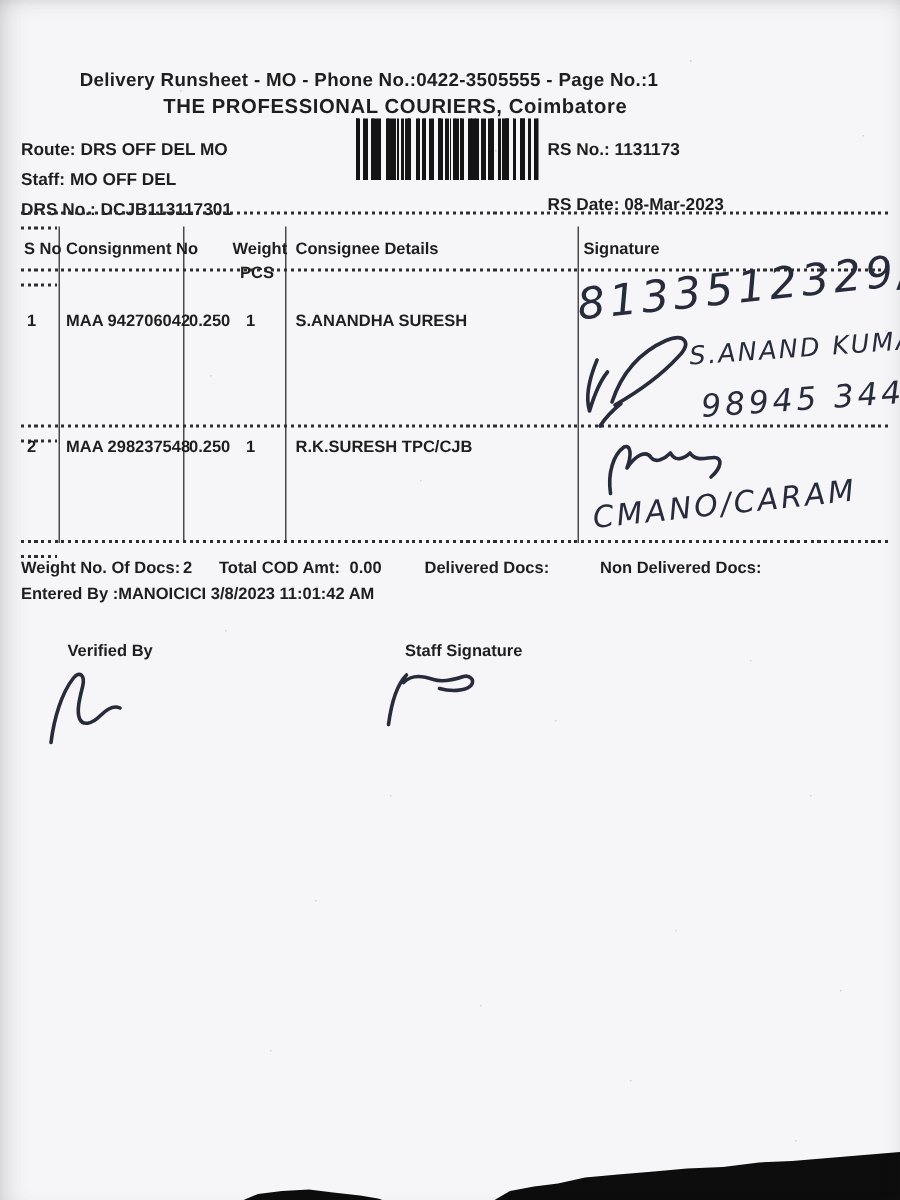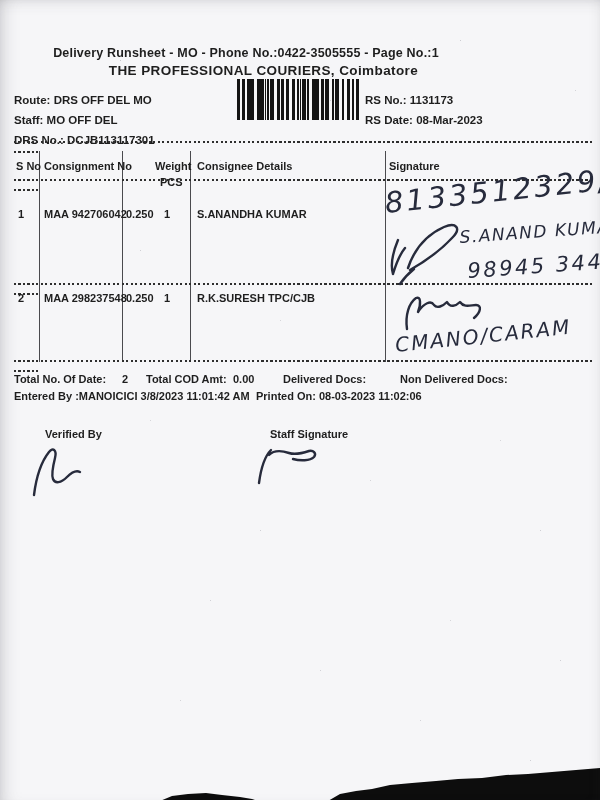--- a/index.html
+++ b/index.html
@@ -64,21 +64,21 @@
     <span>DRS No.:</span>
     <span>DCJB113117301</span>
   </div>
 
   <div class="barcode"></div>
 
   <div class="abs b meta" style="left:365px;top:72px;">
     <span>RS No.:</span>
     <span>1131173</span>
   </div>
-  <div class="abs b meta" style="left:365px;top:92px;text-align:right;">
+  <div class="abs b meta" style="left:365px;top:109px;text-align:right;">
     <span>RS Date:</span>
     <span>08-Mar-2023</span>
   </div>
 
   <div class="dash" style="top:141px;"></div>
   <div class="dash dash-stub" style="top:151px;"></div>
 
   <div class="vline" style="left:39px;"></div>
   <div class="vline" style="left:122px;"></div>
   <div class="vline" style="left:190px;"></div>
@@ -91,43 +91,42 @@
   <div class="abs b cell" style="left:197px;top:160px;">Consignee Details</div>
   <div class="abs b cell" style="left:389px;top:160px;">Signature</div>
 
   <div class="dash" style="top:179px;"></div>
   <div class="dash dash-stub" style="top:189px;"></div>
 
   <div class="abs b cell" style="left:18px;top:208px;">1</div>
   <div class="abs b cell" style="left:44px;top:208px;">MAA 942706042</div>
   <div class="abs b cell" style="left:126px;top:208px;">0.250</div>
   <div class="abs b cell" style="left:164px;top:208px;">1</div>
-  <div class="abs b cell" style="left:197px;top:208px;">S.ANANDHA KUMAR</div>
+  <div class="abs b cell" style="left:197px;top:208px;">S.ANANDHA SURESH</div>
 
   <div class="dash" style="top:283px;"></div>
   <div class="dash dash-stub" style="top:293px;"></div>
 
   <div class="abs b cell" style="left:18px;top:292px;">2</div>
   <div class="abs b cell" style="left:44px;top:292px;">MAA 298237548</div>
   <div class="abs b cell" style="left:126px;top:292px;">0.250</div>
   <div class="abs b cell" style="left:164px;top:292px;">1</div>
   <div class="abs b cell" style="left:197px;top:292px;">R.K.SURESH TPC/CJB</div>
 
   <div class="dash" style="top:360px;"></div>
   <div class="dash dash-stub" style="top:370px;"></div>
 
-  <div class="abs b cell" style="left:14px;top:373px;">Total No. Of Date:</div>
+  <div class="abs b cell" style="left:14px;top:373px;">Weight No. Of Docs:</div>
   <div class="abs b cell" style="left:122px;top:373px;">2</div>
   <div class="abs b cell" style="left:146px;top:373px;">Total COD Amt:</div>
   <div class="abs b cell" style="left:233px;top:373px;text-align:right;">0.00</div>
   <div class="abs b cell" style="left:283px;top:373px;">Delivered Docs:</div>
   <div class="abs b cell" style="left:400px;top:373px;">Non Delivered Docs:</div>
 
   <div class="abs b cell" style="left:14px;top:390px;">Entered By :MANOICICI 3/8/2023 11:01:42 AM</div>
-  <div class="abs b cell" style="left:256px;top:390px;">Printed On: 08-03-2023 11:02:06</div>
 
   <div class="abs b cell" style="left:45px;top:428px;">Verified By</div>
   <div class="abs b cell" style="left:270px;top:428px;">Staff Signature</div>
 
   <svg width="600" height="800" viewBox="0 0 600 800" style="position:absolute;left:0;top:0;pointer-events:none;">
     <g fill="#272b3c" stroke="none">
       <text x="386" y="213" font-size="29" letter-spacing="3" transform="rotate(-6 386 213)">8133512329/9</text>
       <text x="460" y="243" font-size="17" letter-spacing="1.5" transform="rotate(-4 460 243)">S.ANAND KUMAR</text>
       <text x="468" y="278" font-size="21" letter-spacing="2.5" transform="rotate(-4 468 278)">98945 34434</text>
       <text x="396" y="352" font-size="20" letter-spacing="2" transform="rotate(-6 396 352)">CMANO/CARAM</text>

